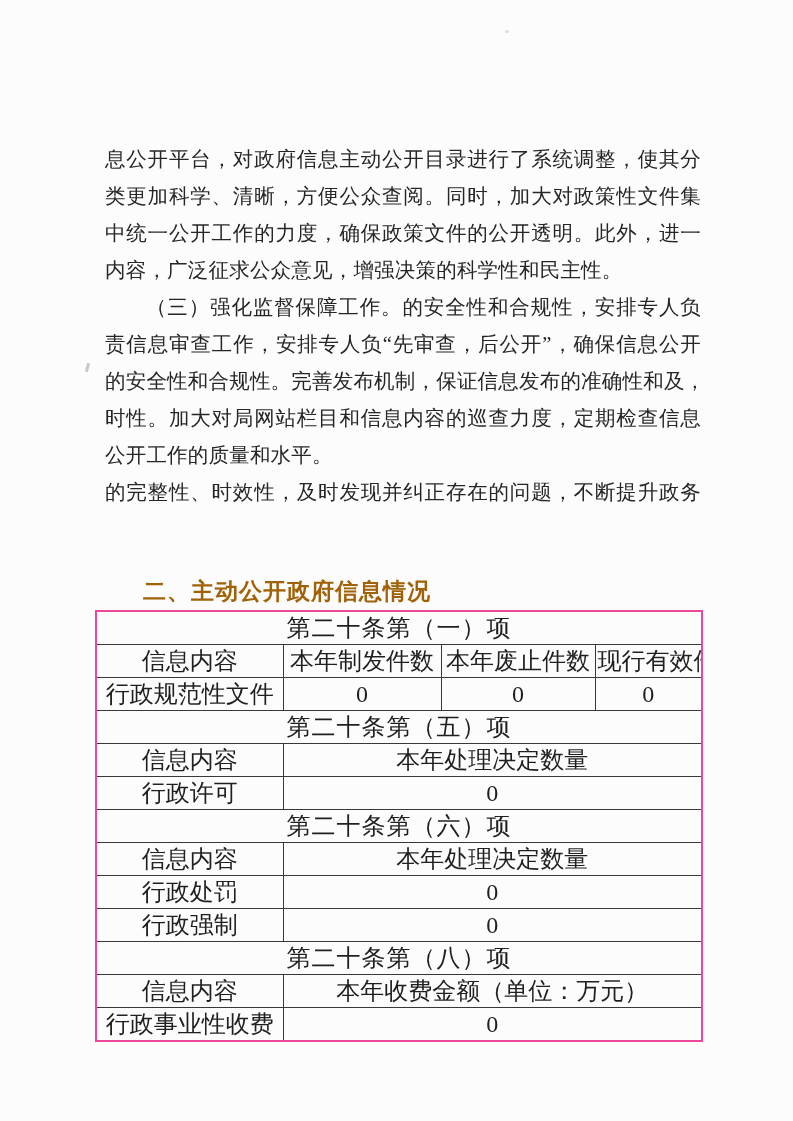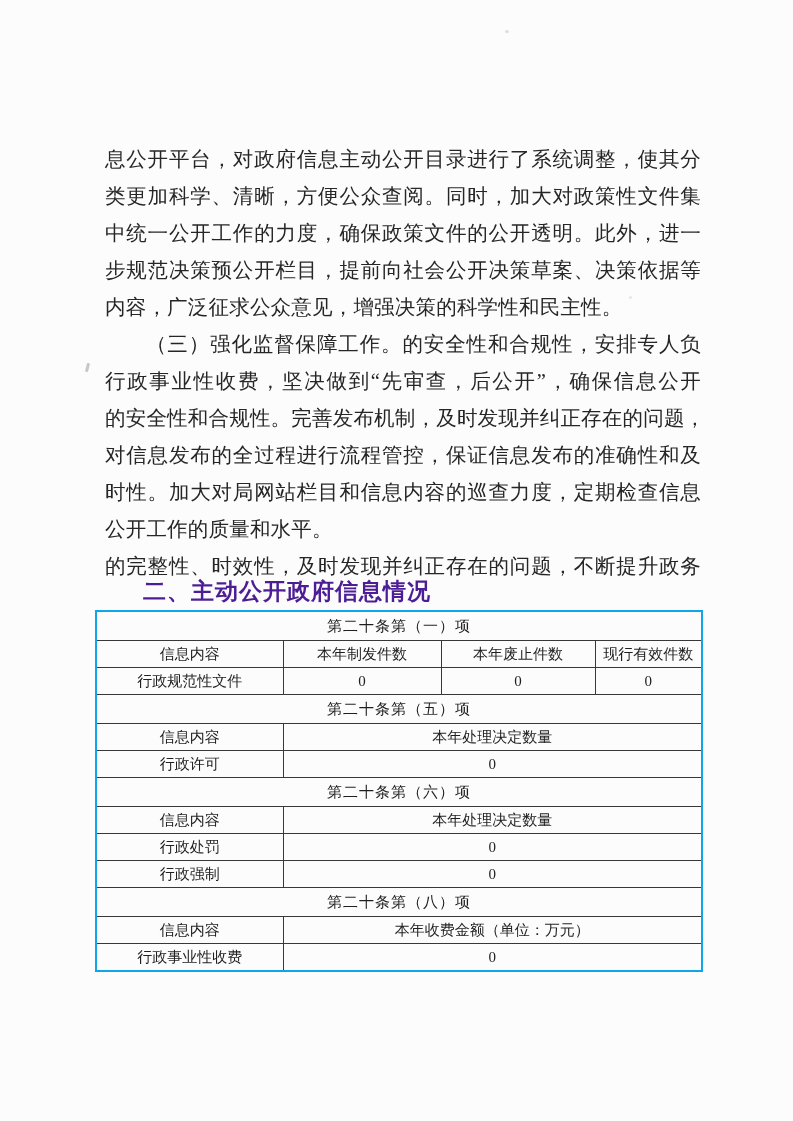--- a/index.html
+++ b/index.html
@@ -46,34 +46,34 @@
   }
   
   .heading {
     position: absolute;
     left: 143px;
     top: 578px;
     font-family: "Liberation Sans", "DejaVu Sans", sans-serif;
     font-weight: bold;
     font-size: 23px;
     line-height: 26px;
-    color: #4c1d95;
+    color: #a16207;
     letter-spacing: 1px;
   }
   
   .info-table {
     position: absolute;
     left: 95px;
     top: 610px;
     border-collapse: collapse;
     table-layout: fixed;
     width: 606px;
-    font-size: 15px;
+    font-size: 24px;
     color: #1f1f1f;
-    border: 2px solid #0ea5e9;
+    border: 2px solid #ec4899;
   }
   .info-table td {
     border: 1px solid #383838;
     height: 26px;
     padding: 0 2px;
     text-align: center;
     vertical-align: middle;
     white-space: nowrap;
     overflow: hidden;
   }
@@ -120,26 +120,24 @@
 <div class="page">
 
   <div class="artifact-tick"></div>
   <div class="speck-1"></div>
   <div class="speck-2"></div>
 
   <div class="body-text">
     <div class="tline j">息公开平台，对政府信息主动公开目录进行了系统调整，使其分</div>
     <div class="tline j">类更加科学、清晰，方便公众查阅。同时，加大对政策性文件集</div>
     <div class="tline j">中统一公开工作的力度，确保政策文件的公开透明。此外，进一</div>
-    <div class="tline j">步规范决策预公开栏目，提前向社会公开决策草案、决策依据等</div>
     <div class="tline last">内容，广泛征求公众意见，增强决策的科学性和民主性。</div>
     <div class="tline j indent">（三）强化监督保障工作。的安全性和合规性，安排专人负</div>
-    <div class="tline j">行政事业性收费，坚决做到“先审查，后公开”，确保信息公开</div>
-    <div class="tline j">的安全性和合规性。完善发布机制，及时发现并纠正存在的问题，</div>
-    <div class="tline j">对信息发布的全过程进行流程管控，保证信息发布的准确性和及</div>
+    <div class="tline j">责信息审查工作，安排专人负“先审查，后公开”，确保信息公开</div>
+    <div class="tline j">的安全性和合规性。完善发布机制，保证信息发布的准确性和及，</div>
     <div class="tline j">时性。加大对局网站栏目和信息内容的巡查力度，定期检查信息</div>
     <div class="tline last">公开工作的质量和水平。</div>
     <div class="tline j">的完整性、时效性，及时发现并纠正存在的问题，不断提升政务</div>
   </div>
 
   <div class="heading">二、主动公开政府信息情况</div>
 
   <table class="info-table">
     <colgroup>
       <col style="width:187px">

